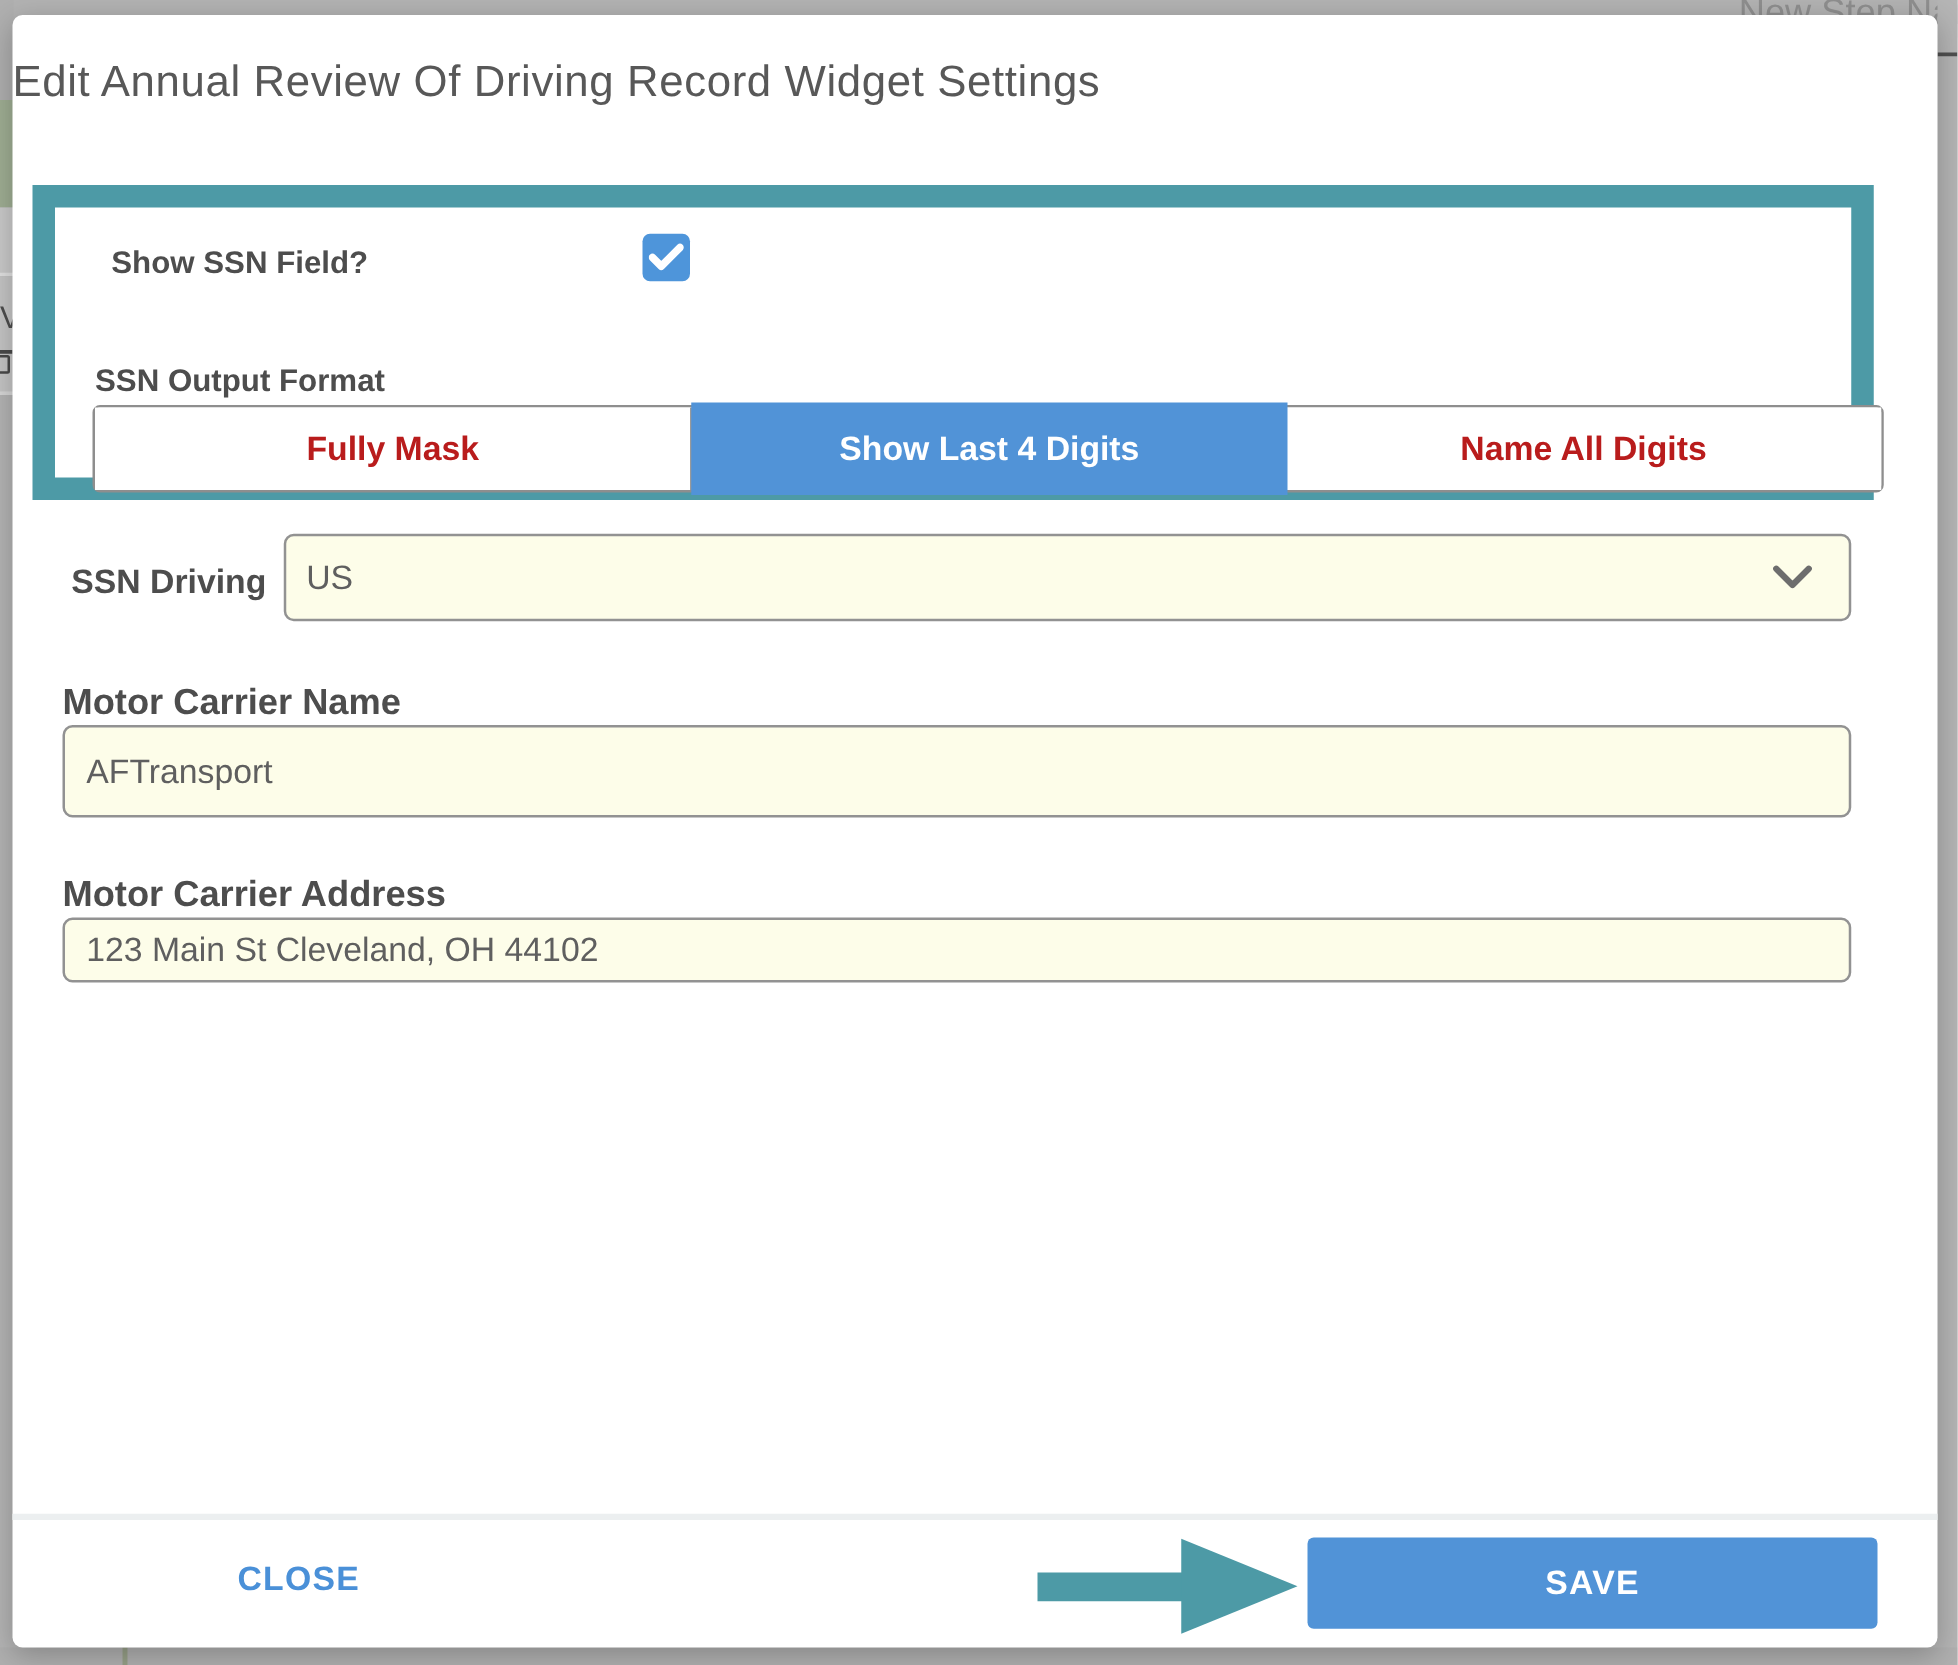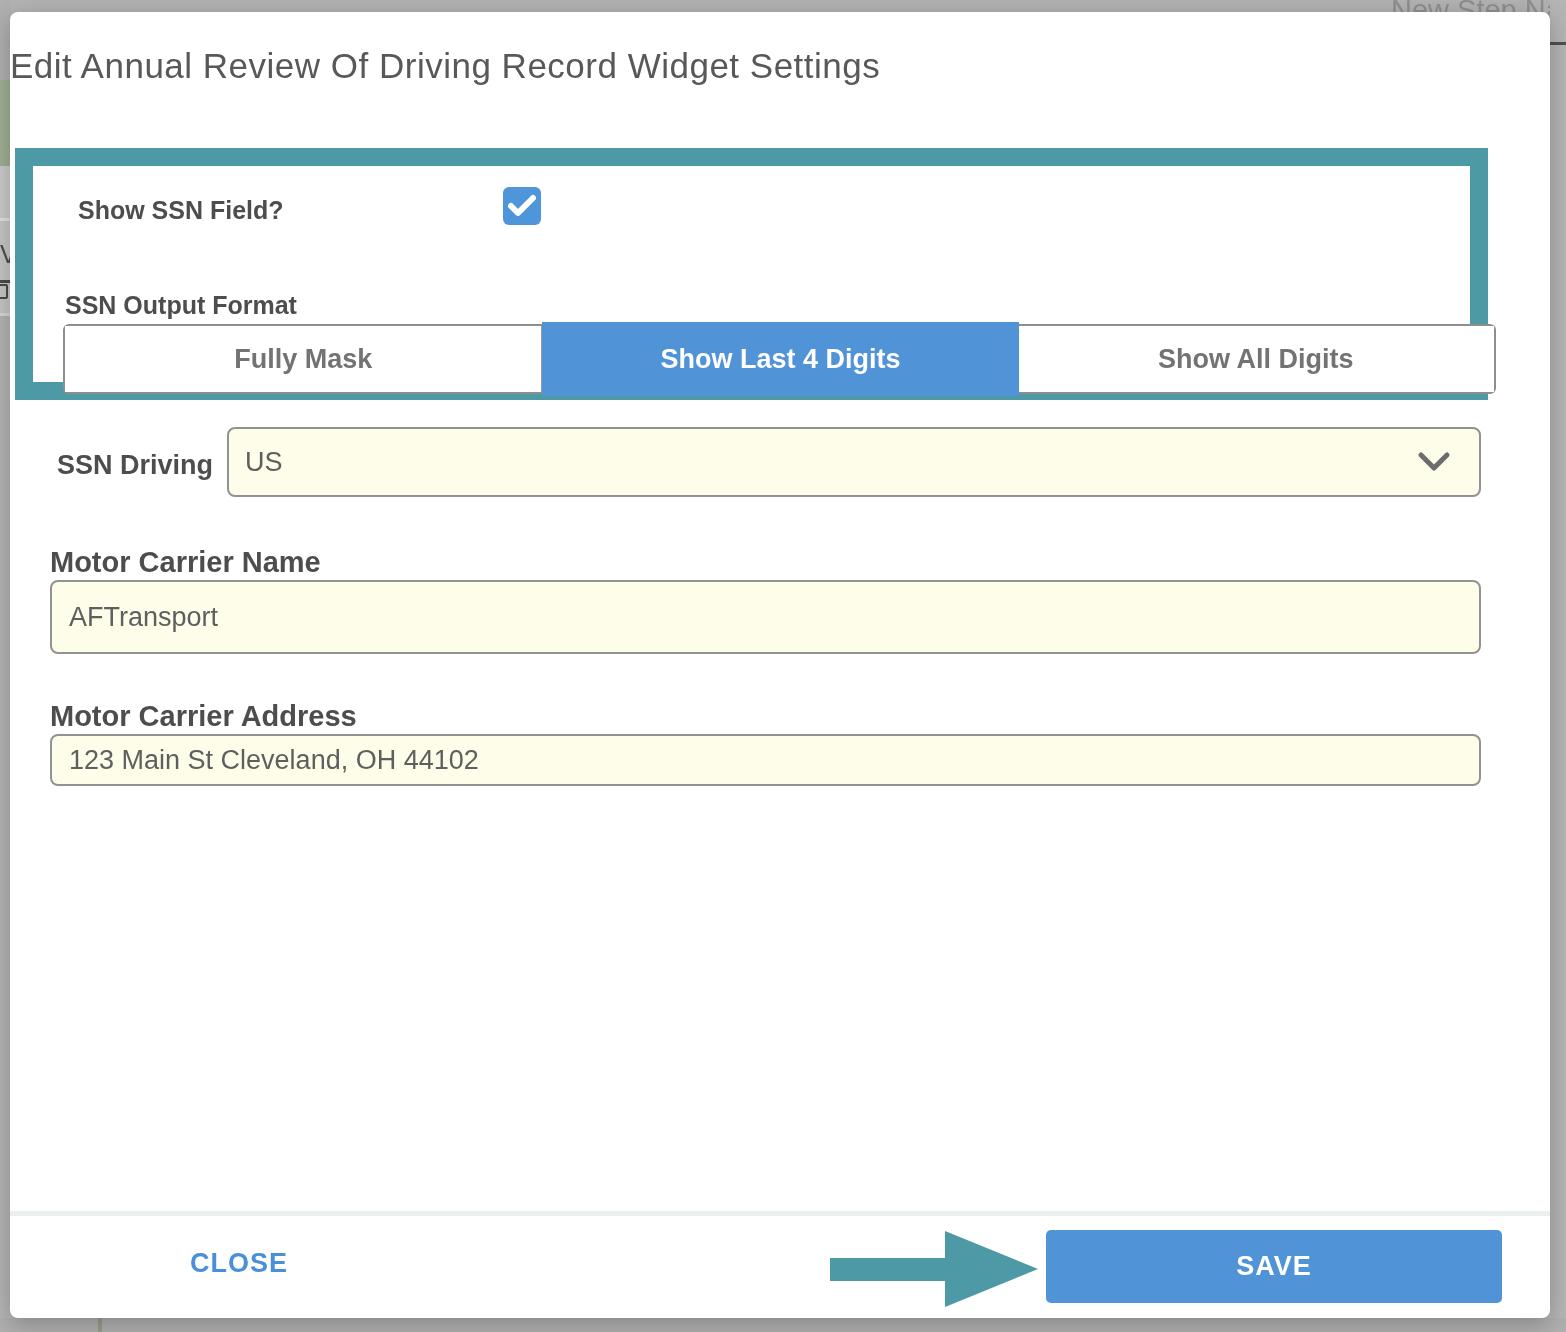--- a/index.html
+++ b/index.html
@@ -28,36 +28,36 @@
   .bg-bottom { position:absolute; left:0; top:1318px; width:1566px; height:14px; background:#b0b0b0; }
   .bg-bottom-tick { position:absolute; left:98px; top:1318px; width:4px; height:14px; background:#97a088; }
 
   
   .modal { position:absolute; left:10px; top:12px; width:1540px; height:1306px;
            background:#ffffff; border-radius:8px; box-shadow:0 6px 24px rgba(0,0,0,.25); }
   .modal-title { position:absolute; left:0; top:34px; width:1540px; text-align:left;
                  font-size:35px; color:#585858; letter-spacing:.5px; }
 
   
-  .highlight-box { position:absolute; left:5px; top:136px; width:1473px; height:252px;
+  .highlight-box { position:absolute; left:16px; top:136px; width:1473px; height:252px;
                    border:18px solid #4d9aa6; background:#ffffff; }
 
   .field-label { position:absolute; font-size:25px; font-weight:bold; color:#4d4d4d; white-space:nowrap; }
   .lbl-show-ssn { left:45px; top:30px; }
   .lbl-ssn-output { left:32px; top:125px; }
 
   .checkbox { position:absolute; left:470px; top:21px; width:38px; height:38px;
               background:#4e95da; border-radius:6px; cursor:pointer; }
   .checkbox svg { position:absolute; left:5px; top:7px; }
 
   
   .segmented { position:absolute; left:30px; top:158px; width:1433px; height:70px;
                display:flex; border:2px solid #8e8e8e; border-radius:6px; background:#fff; }
   .segment { flex:1 1 0; display:flex; align-items:center; justify-content:center;
-             font-size:27px; font-weight:bold; color:#737373; cursor:pointer;
+             font-size:27px; font-weight:bold; color:#b91c1c; cursor:pointer;
              border-right:2px solid #9a9a9a; background:#fff; }
   .segment:last-child { border-right:none; }
   .segment.selected { background:#5193d7; color:#ffffff; margin:-4px -1px; border:none; z-index:2; }
 
   
   .form-label { position:absolute; font-size:29px; font-weight:bold; color:#4d4d4d; white-space:nowrap; }
   .yellow-box { position:absolute; background:#fdfde9; border:2px solid #929292; border-radius:8px;
                 font-size:27px; color:#5f5f5f; }
   .select-box { left:217px; top:415px; width:1254px; height:70px; cursor:pointer; }
   .select-value { position:absolute; left:16px; top:18px; }
@@ -116,21 +116,21 @@
       <div class="checkbox">
         <svg width="28" height="24" viewBox="0 0 28 24">
           <polyline points="3,12 10,19 25,4" fill="none" stroke="#ffffff" stroke-width="6" stroke-linecap="round" stroke-linejoin="round"></polyline>
         </svg>
       </div>
 
       <div class="field-label lbl-ssn-output">SSN Output Format</div>
       <div class="segmented">
         <div class="segment">Fully Mask</div>
         <div class="segment selected">Show Last 4 Digits</div>
-        <div class="segment">Show All Digits</div>
+        <div class="segment">Name All Digits</div>
       </div>
     </div>
 
     <div class="form-label lbl-ssn-format">SSN Driving</div>
     <div class="yellow-box select-box">
       <span class="select-value">US</span>
       <svg class="select-chevron" width="34" height="22" viewBox="0 0 34 22">
         <polyline points="4,4 17,17 30,4" fill="none" stroke="#6d6d6d" stroke-width="5" stroke-linecap="round" stroke-linejoin="round"></polyline>
       </svg>
     </div>

